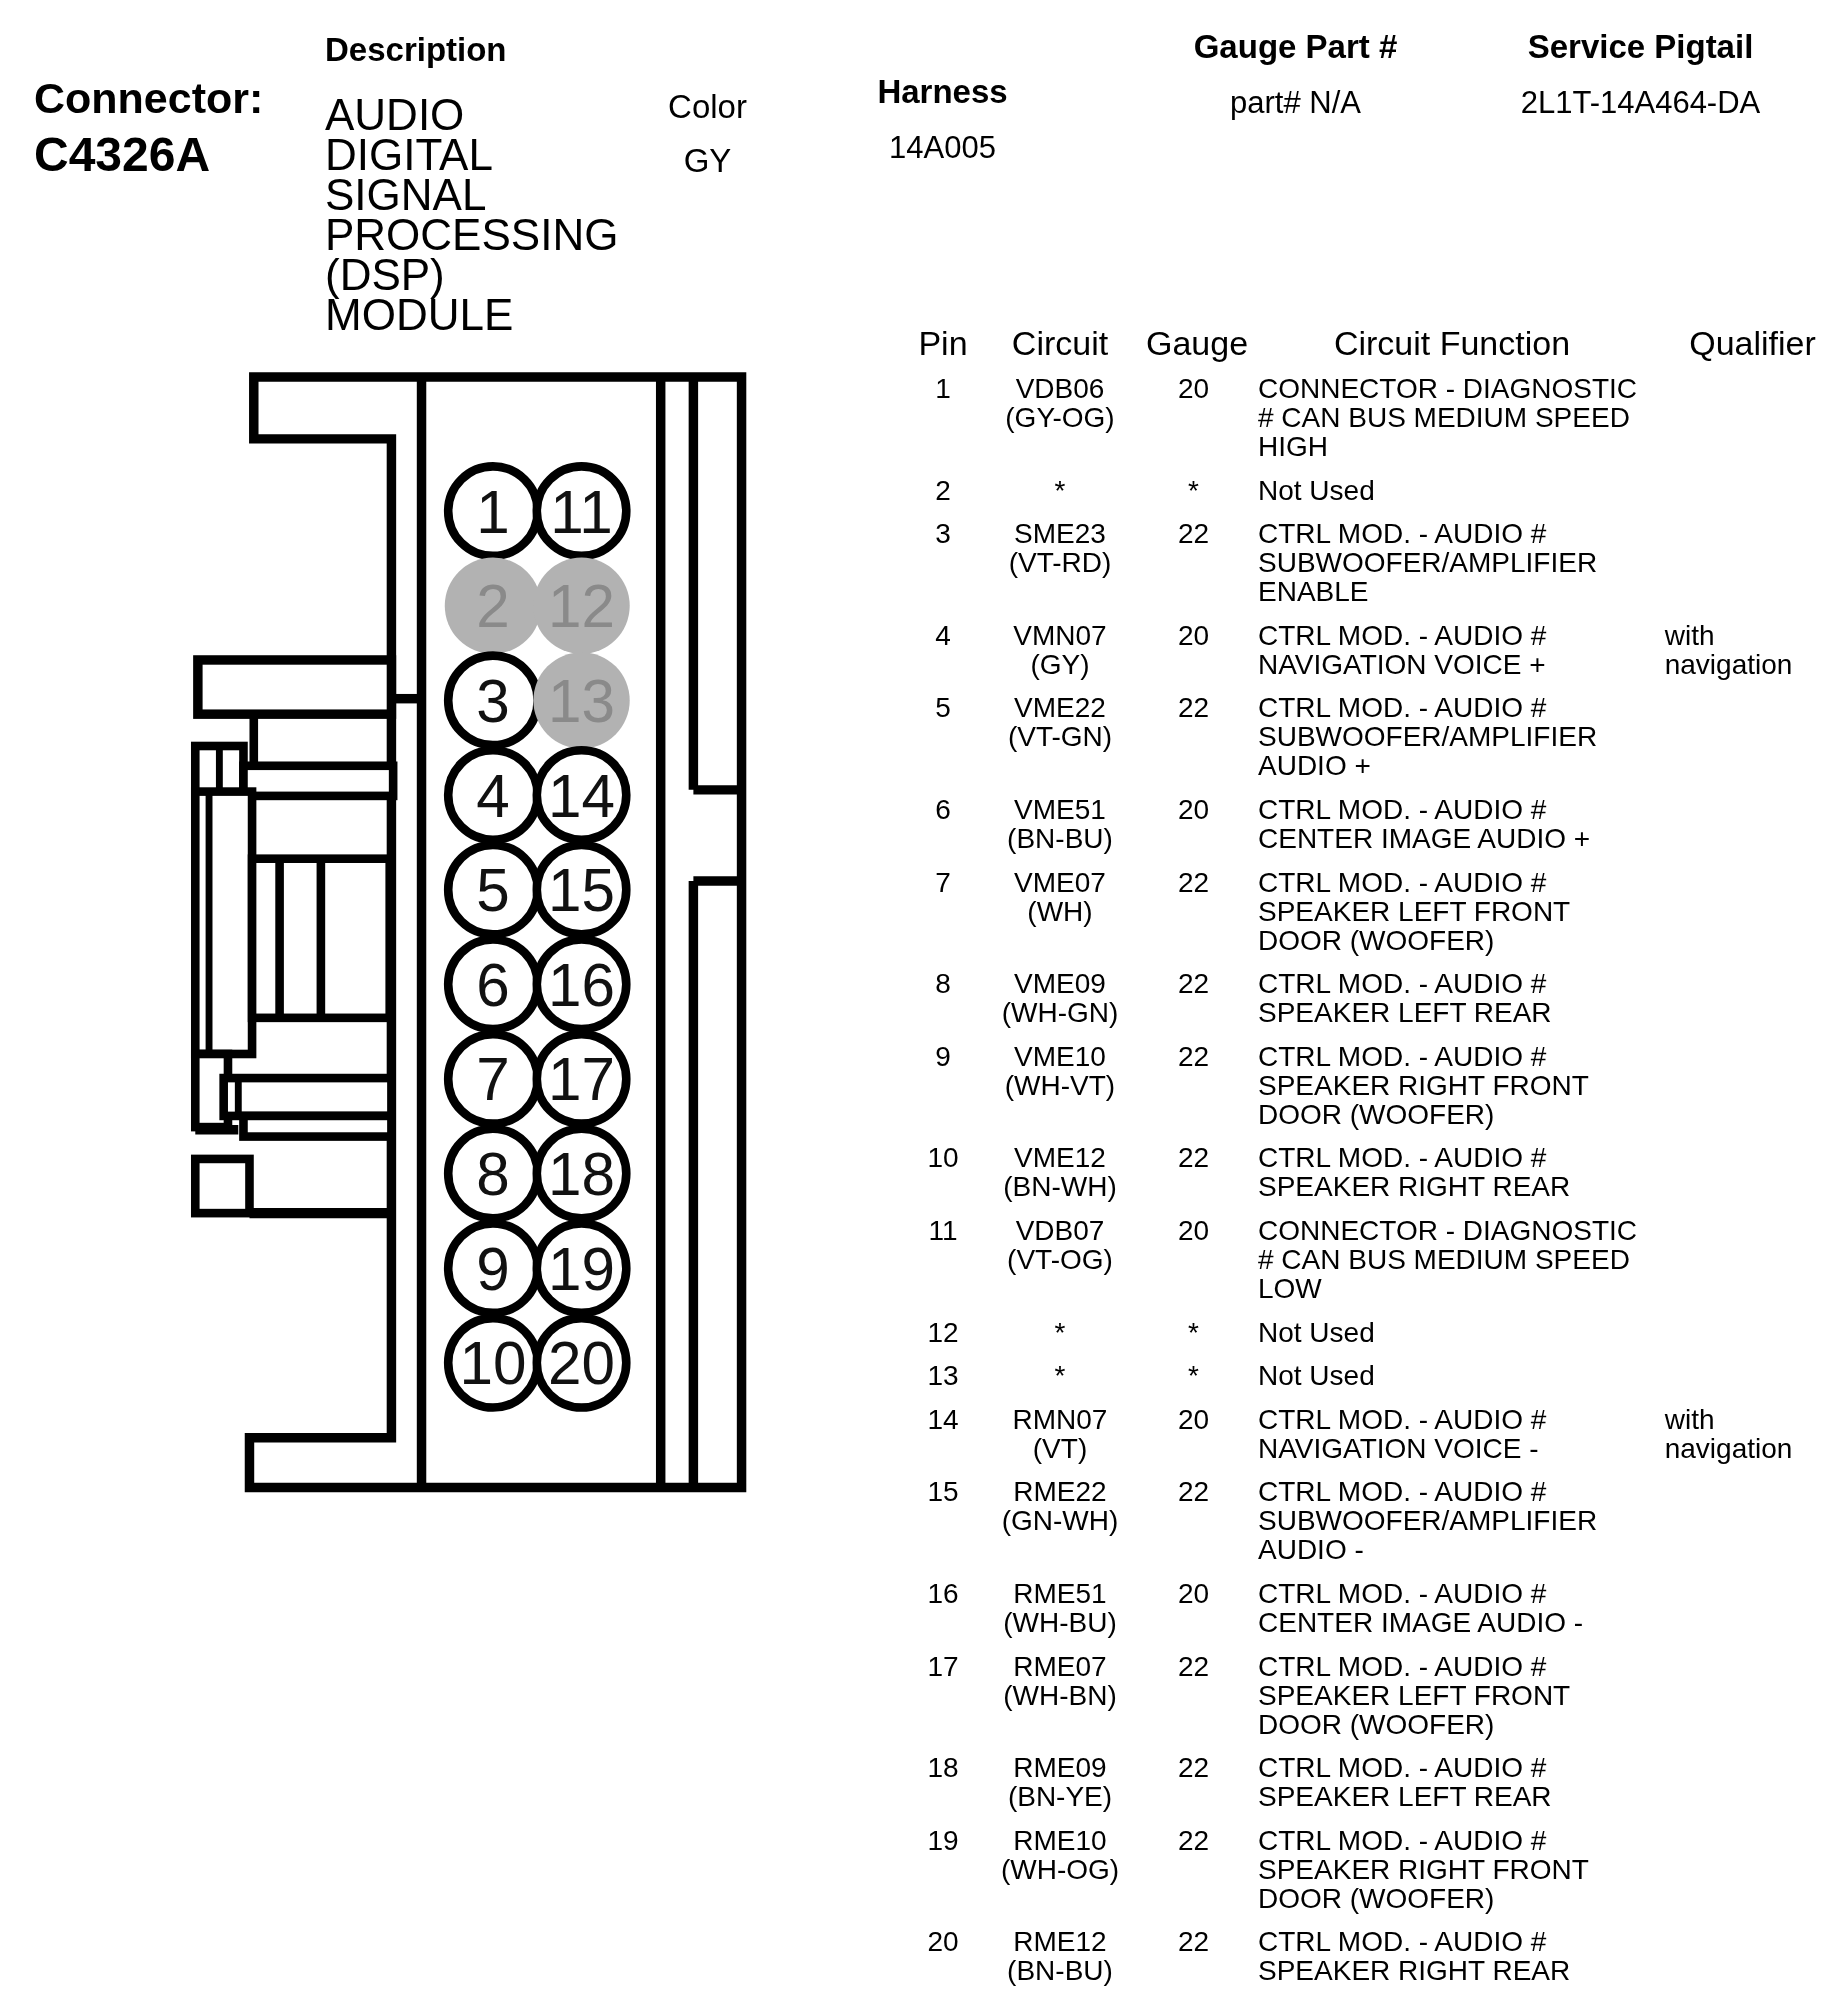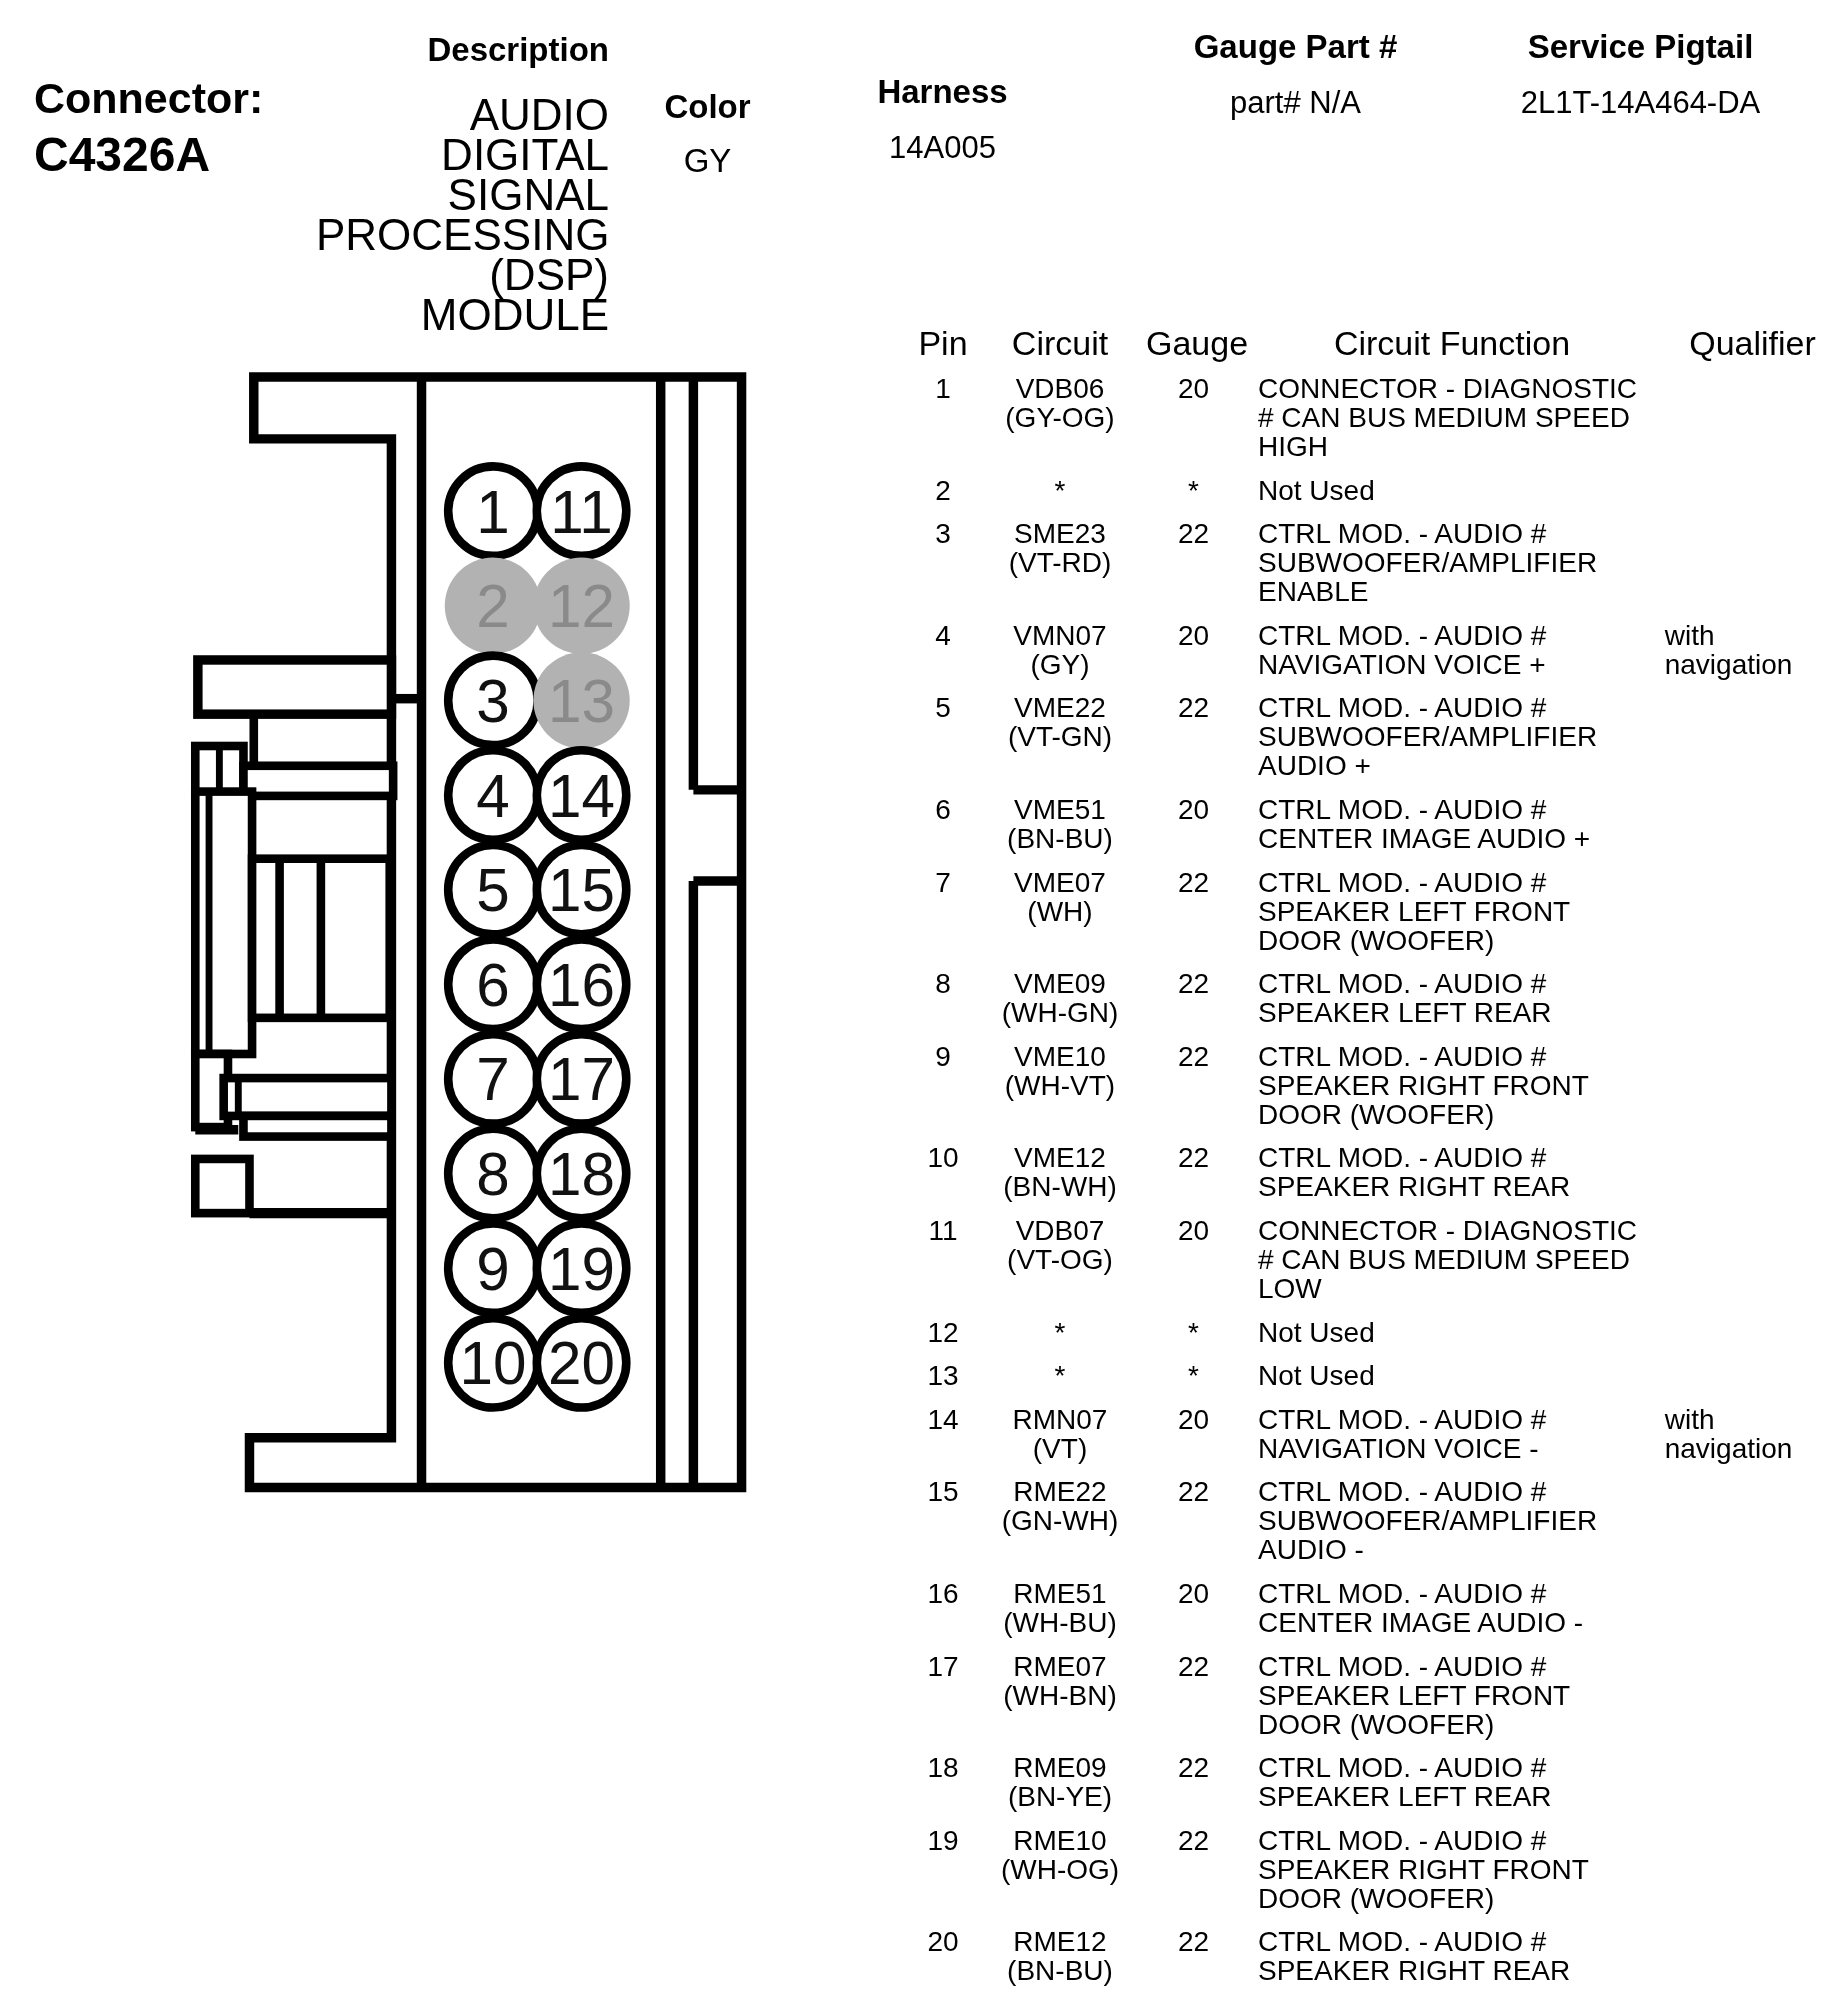--- a/index.html
+++ b/index.html
@@ -2,25 +2,25 @@
 <html style="font-size:13.8px"><head>
 <meta charset="utf-8">
 <style>
   html,body{margin:0;padding:0;background:#fff;}
   .canvas{position:relative;width:1841px;height:2003px;background:#ffffff;
           font-family:"Liberation Sans",sans-serif;color:#000;overflow:hidden;}
   .abs{position:absolute;}
   
   .connector-label{left:34px;top:74px;font-size:43px;font-weight:bold;}
   .connector-id{left:34px;top:127px;font-size:48px;font-weight:bold;}
-  .desc-block{left:316px;top:31px;width:293px;text-align:right;}
+  .desc-block{left:325px;top:31px;width:293px;text-align:left;}
   .desc-title{font-size:33px;font-weight:bold;margin-bottom:26px;}
   .desc-line{font-size:44px;line-height:40px;}
   .color-block{left:630px;top:88px;width:155px;text-align:center;}
-  .color-title{font-size:33px;font-weight:bold;margin-bottom:15.5px;}
+  .color-title{font-size:33px;font-weight:normal;margin-bottom:15.5px;}
   .color-value{font-size:33px;}
   .hcol{width:293px;text-align:center;}
   .hcol .lab{font-size:33px;font-weight:bold;margin-bottom:19px;}
   .hcol .val{font-size:31px;}
   .harness-block{left:796px;top:40px;margin-top:33px;}
   .basepart-block{left:1149px;top:27.5px;}
   .pigtail-block{left:1494px;top:27.5px;}
   
   .pintable{left:912px;top:324px;width:929px;}
   .thead,.trow{display:grid;grid-template-columns:62px 172px 95px 422px 179px;}

